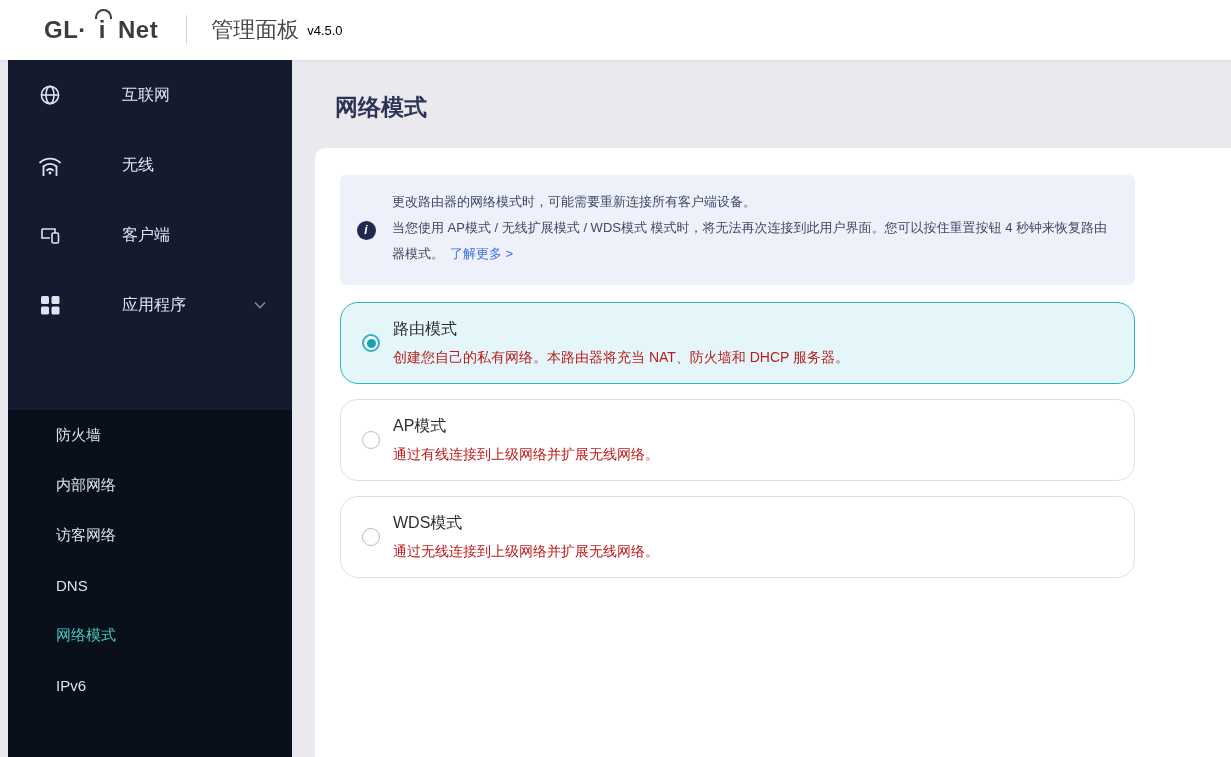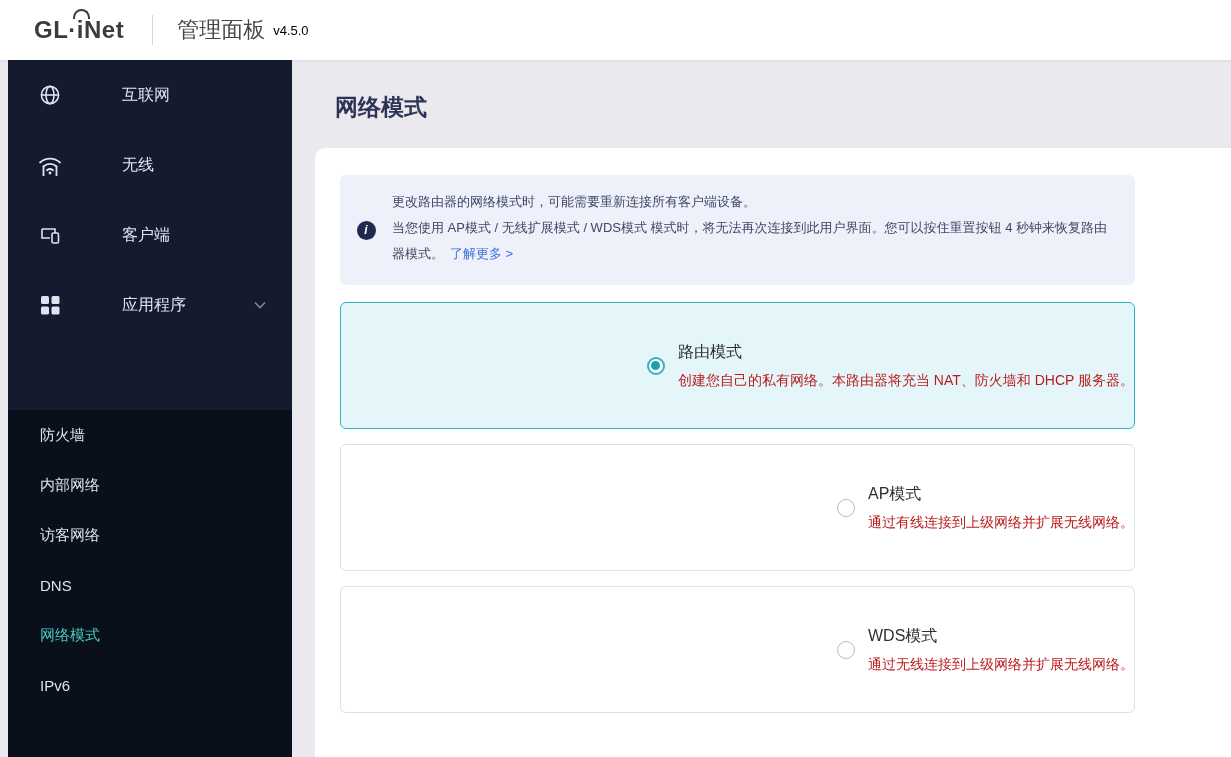--- a/index.html
+++ b/index.html
@@ -9,22 +9,22 @@
     background:var(--page-bg,#e9e9ee);
     position:relative; overflow:hidden;
   }
 
   
   .header {
     position:absolute; top:0; left:0; width:100%; height:60px;
     background:#ffffff; display:flex; align-items:center; z-index:20;
     box-shadow:0 1px 3px rgba(30,35,60,.08);
   }
-  .logo { margin-left:34px; font-size:24px; font-weight:bold; color:#3b3c40;
-          letter-spacing:.5px; display:flex; align-items:baseline; cursor:pointer; }
+  .logo { margin-left:44px; font-size:24px; font-weight:bold; color:#3b3c40;
+          letter-spacing:.5px; display:flex; align-items:baseline; cursor:pointer;gap:12px; }
   .logo-i { position:relative; }
   .logo-i::before {
     content:""; position:absolute; left:-4px; top:-7px; width:13px; height:8px;
     border:2px solid #3b3c40; border-bottom:none; border-radius:12px 12px 0 0;
   }
   .header-divider { width:1px; height:30px; background:#d4d4da; margin:0 24px 0 28px; }
   .panel-title { font-size:22px; color:#45464b; }
   .panel-version { font-size:13px; color:#000000; margin-left:8px; }
 
   
@@ -41,21 +41,21 @@
   .nav-icon svg .fill { fill:#dfe3ee; stroke:none; }
   .nav-label { margin-left:20px; }
   .nav-chevron { position:absolute; right:26px; display:flex; }
   .nav-chevron svg { stroke:#7d8499; fill:none; }
 
   .sidebar-sub {
     position:absolute; top:350px; left:0; right:0; bottom:0;
     background:var(--sidebar-submenu-bg,#0a0f1c);
   }
   .sub-item {
-    height:50px; display:flex; align-items:center; padding-left:32px;
+    height:50px; display:flex; align-items:center; padding-left:48px;
     color:#dde1ec; font-size:15px; cursor:pointer;
   }
   .sub-item.active { color:var(--active-menu-teal,#45c8bc); }
 
   
   .page-heading {
     position:absolute; top:60px; left:292px; right:0; height:88px;
   }
   .page-title {
     position:absolute; left:43px; top:32px;
@@ -74,23 +74,23 @@
   .info-icon-col { width:52px; flex:0 0 52px; display:flex; justify-content:center; }
   .info-icon {
     width:19px; height:19px; border-radius:50%; background:#202a4e;
     color:#ffffff; font-size:12px; font-weight:bold; font-style:italic;
     display:flex; align-items:center; justify-content:center;
   }
   .info-text { font-size:13px; line-height:26px; color:#3f4866; padding:14px 24px 18px 0; }
   .info-link { color:var(--link-blue,#3d6de0); text-decoration:none; margin-left:6px; cursor:pointer; }
 
   .mode-card {
-    width:795px; height:127px; margin:15px 0 0 25px;
-    border:1px solid #dfdfe4; border-radius:6px; background:#ffffff;
-    display:flex; align-items:center; padding-left:21px; cursor:pointer;justify-content:flex-end;
+    width:795px; height:82px; margin:15px 0 0 25px;
+    border:1px solid #dfdfe4; border-radius:18px; background:#ffffff;
+    display:flex; align-items:center; padding-left:21px; cursor:pointer;
   }
   .mode-card.first { margin-top:17px; }
   .mode-card.selected {
     border:1px solid var(--accent-teal,#2fb3c2);
     background:var(--selected-card-bg,#e4f6f9);
   }
   .radio {
     width:18px; height:18px; border-radius:50%; background:#ffffff;
     border:1px solid #b9bcc4; flex:0 0 18px; position:relative;
   }

